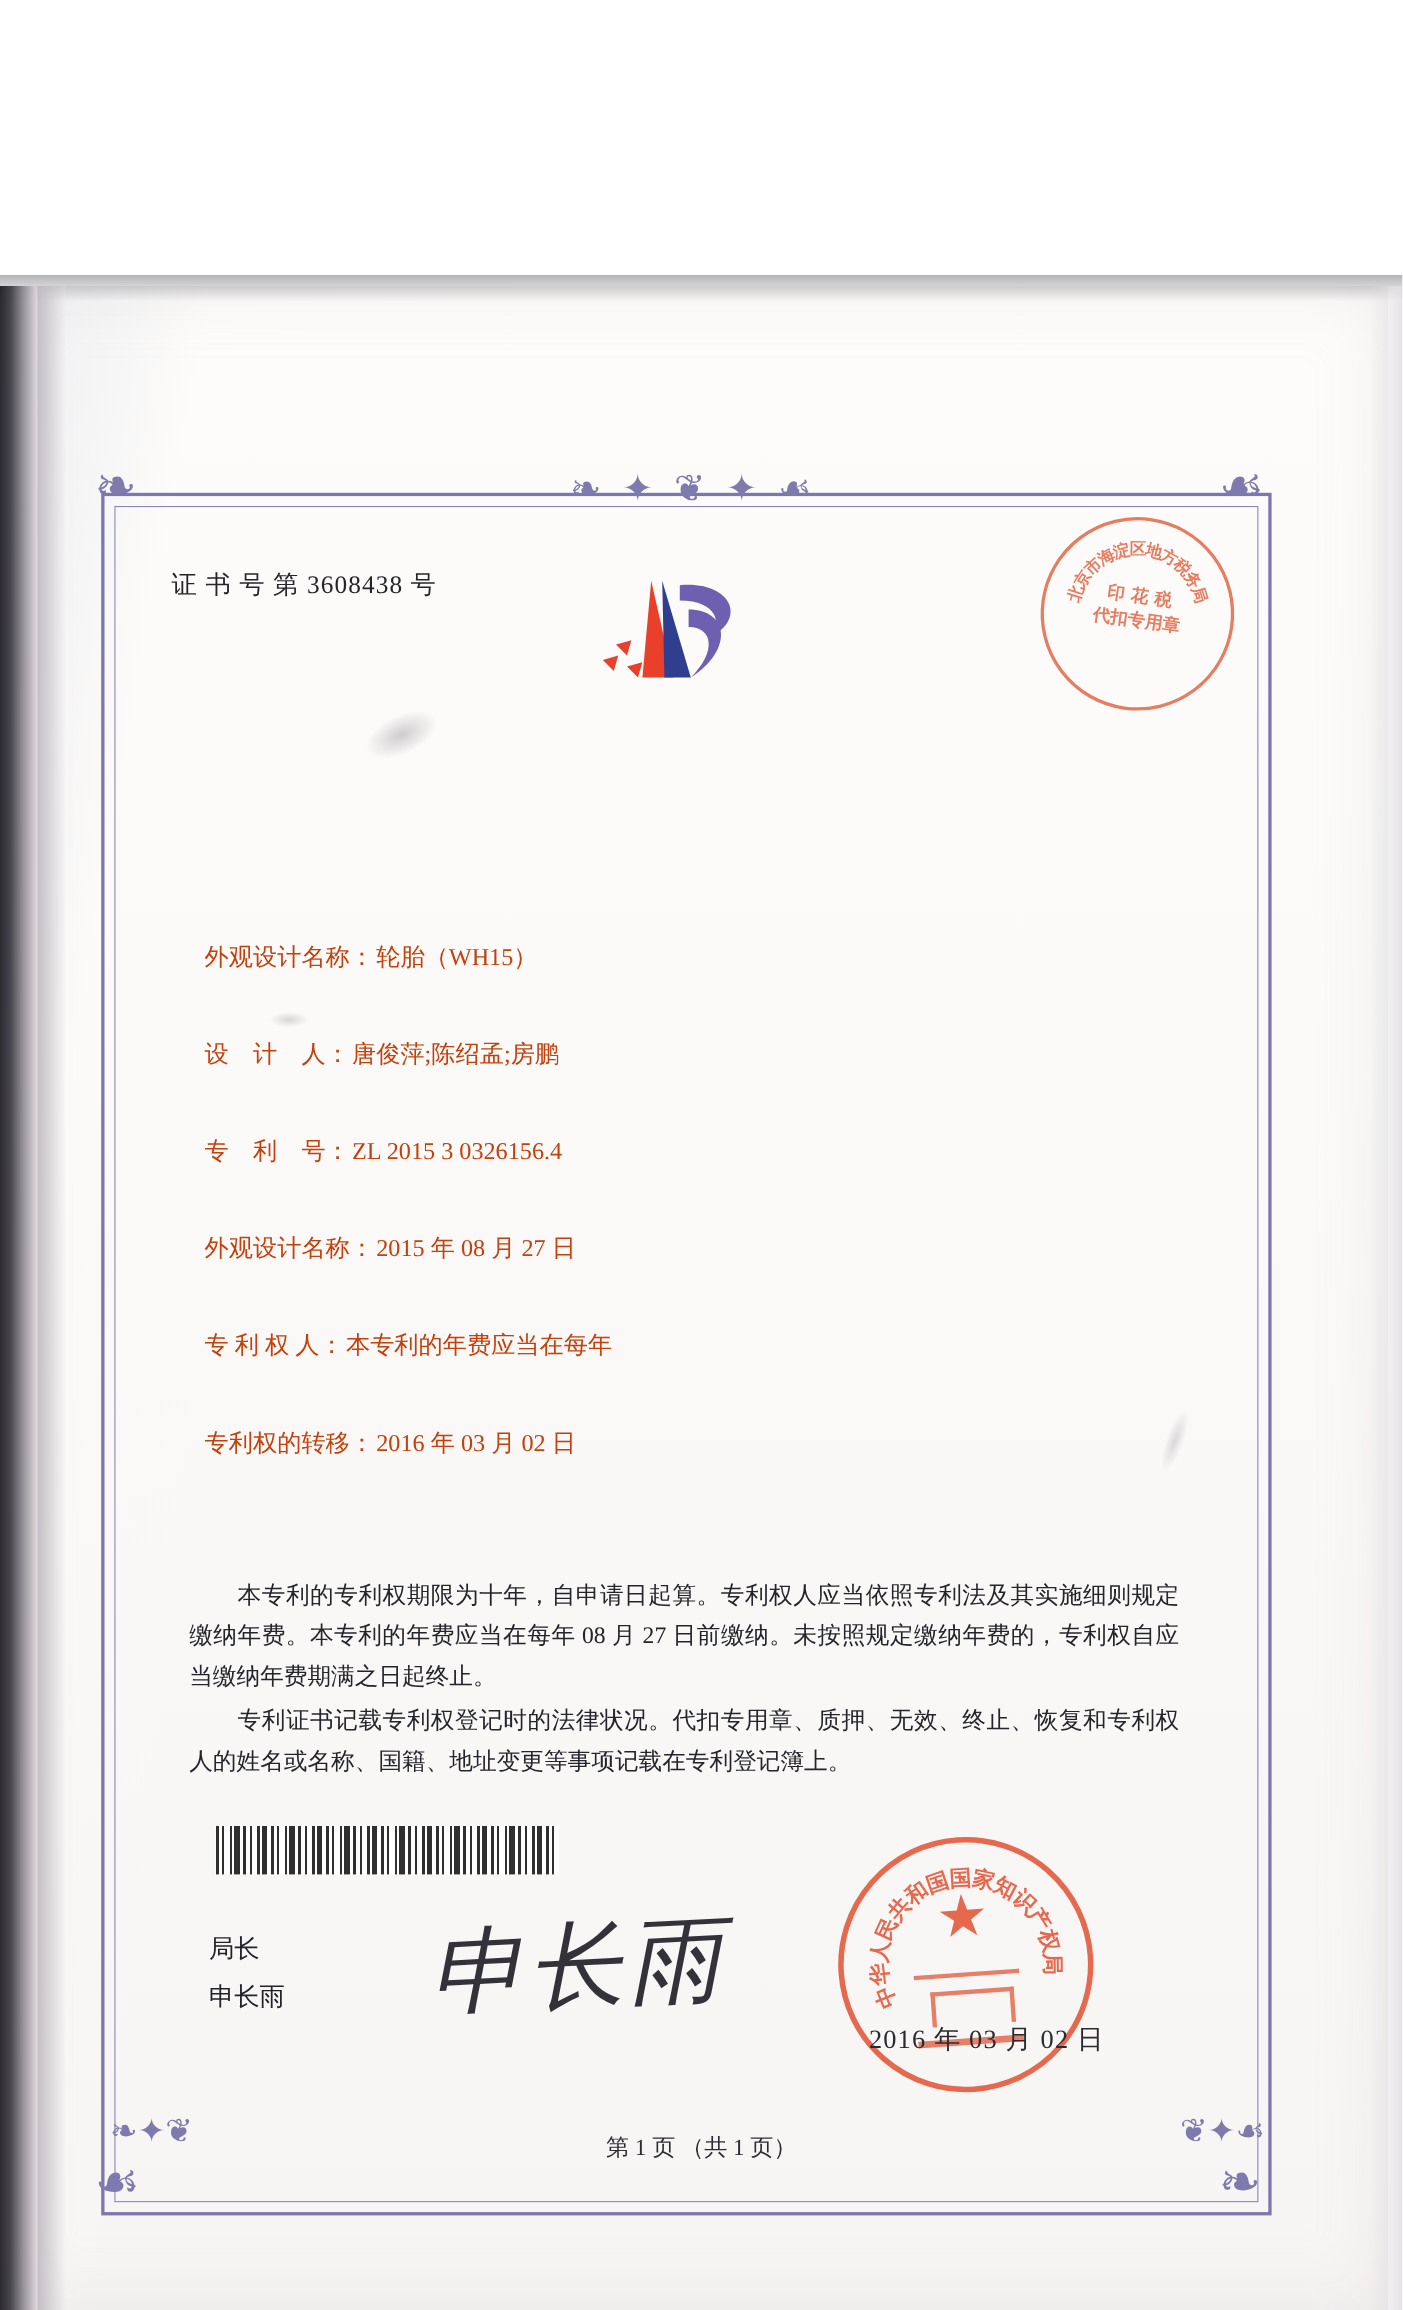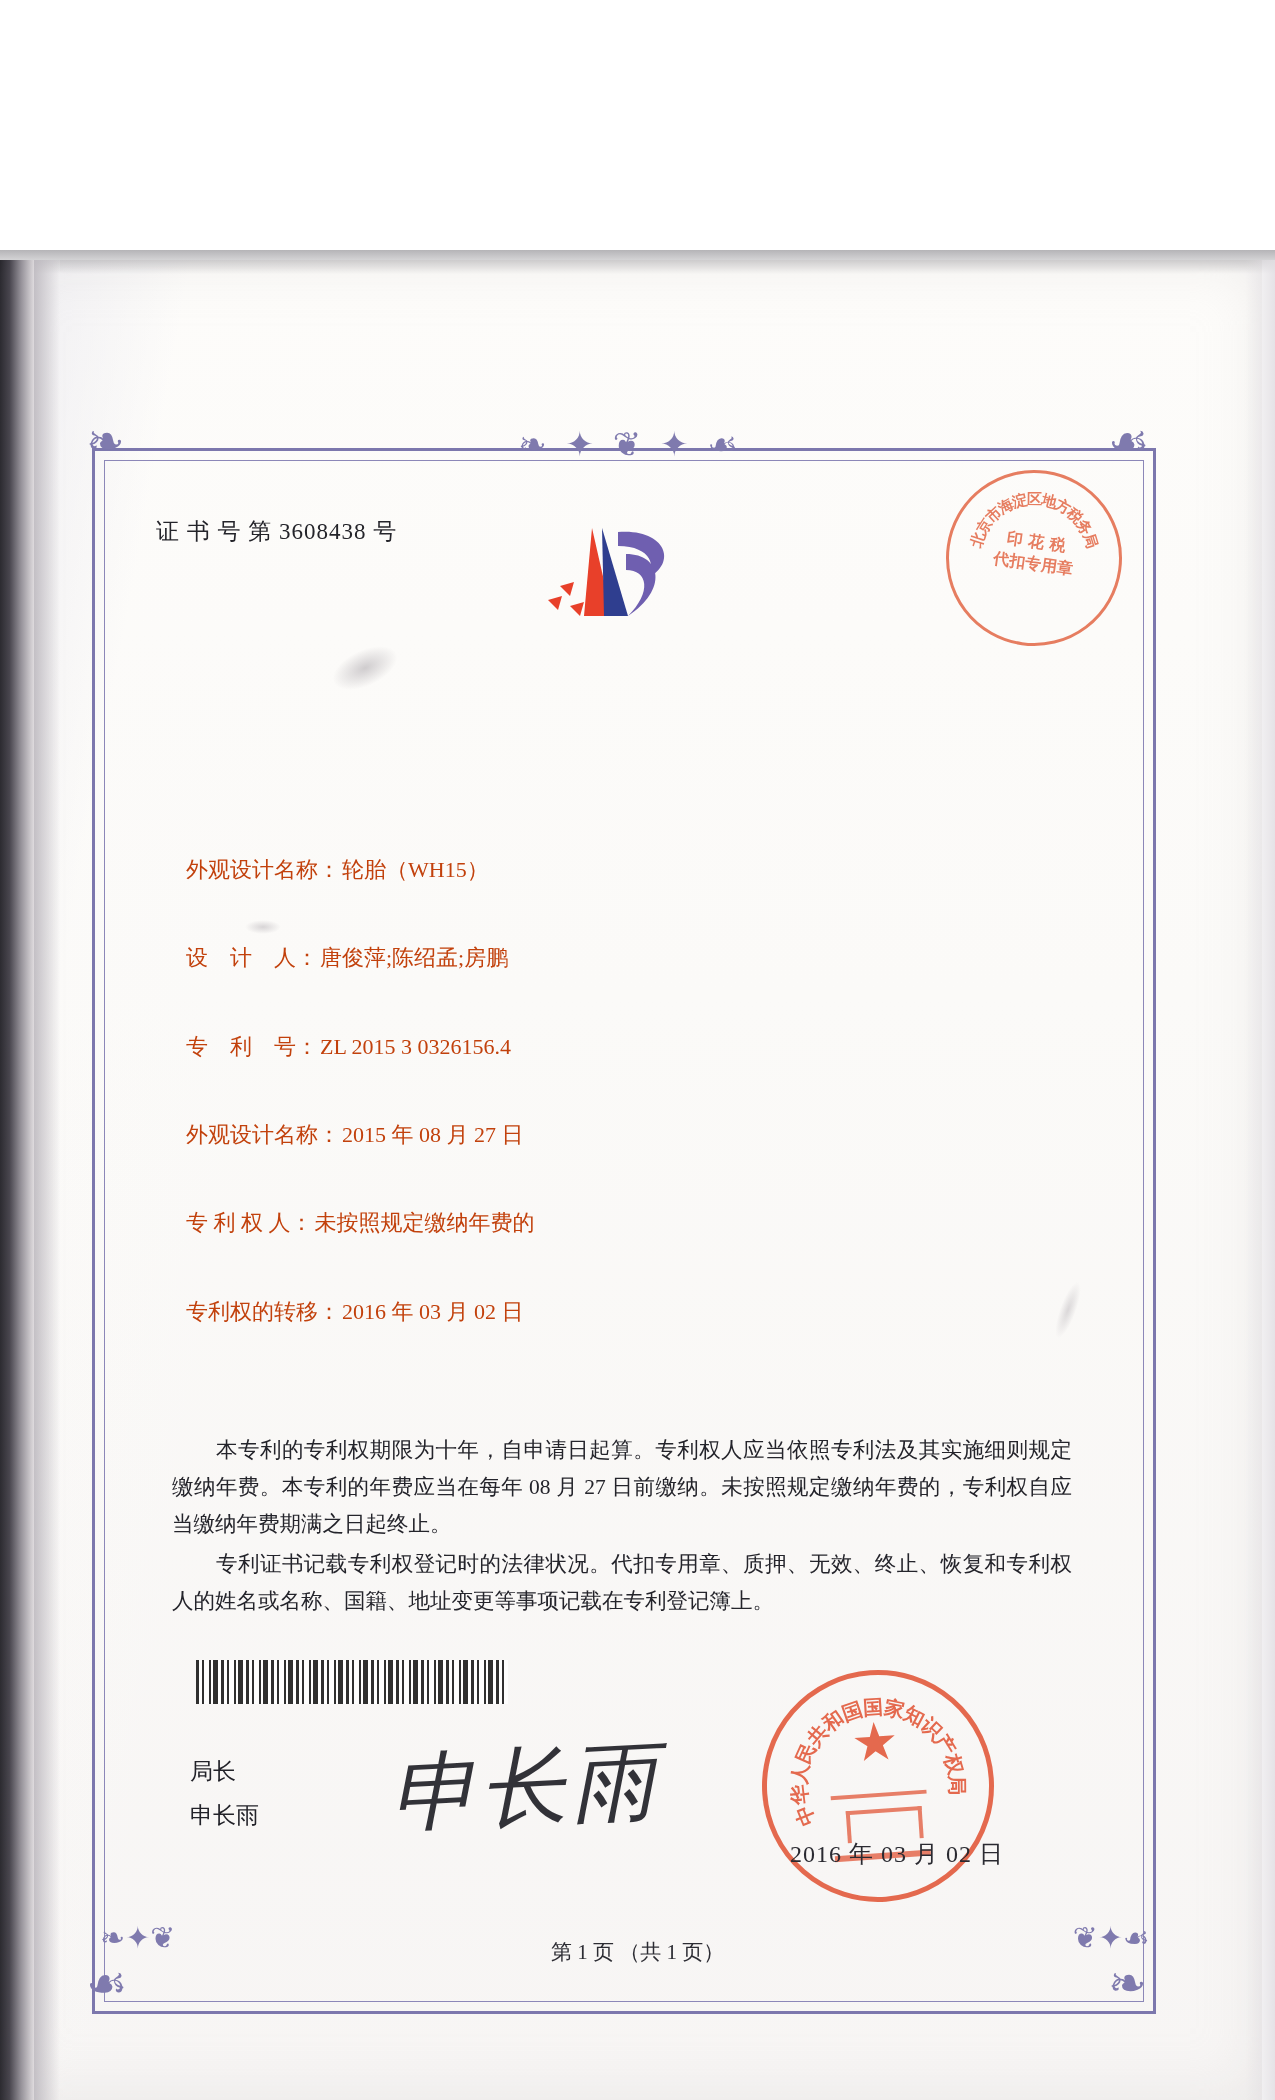--- a/index.html
+++ b/index.html
@@ -428,21 +428,21 @@
   <div class="field f2">
     <span class="lab">设　计　人：</span><span class="val">唐俊萍;陈绍孟;房鹏</span>
   </div>
   <div class="field f3">
     <span class="lab">专　利　号：</span><span class="val">ZL 2015 3 0326156.4</span>
   </div>
   <div class="field f4">
     <span class="lab">外观设计名称：</span><span class="val">2015 年 08 月 27 日</span>
   </div>
   <div class="field f5">
-    <span class="lab">专 利 权 人：</span><span class="val">未按照规定缴纳年费的</span>
+    <span class="lab">专 利 权 人：</span><span class="val">本专利的年费应当在每年</span>
   </div>
   <div class="field f6">
     <span class="lab">专利权的转移：</span><span class="val">2016 年 03 月 02 日</span>
   </div>
 
   <div class="para p2">本专利的专利权期限为十年，自申请日起算。专利权人应当依照专利法及其实施细则规定缴纳年费。本专利的年费应当在每年 08 月 27 日前缴纳。未按照规定缴纳年费的，专利权自应当缴纳年费期满之日起终止。</div>
   <div class="para p3">专利证书记载专利权登记时的法律状况。代扣专用章、质押、无效、终止、恢复和专利权人的姓名或名称、国籍、地址变更等事项记载在专利登记簿上。</div>
 
   <div class="barcode"></div>
 

